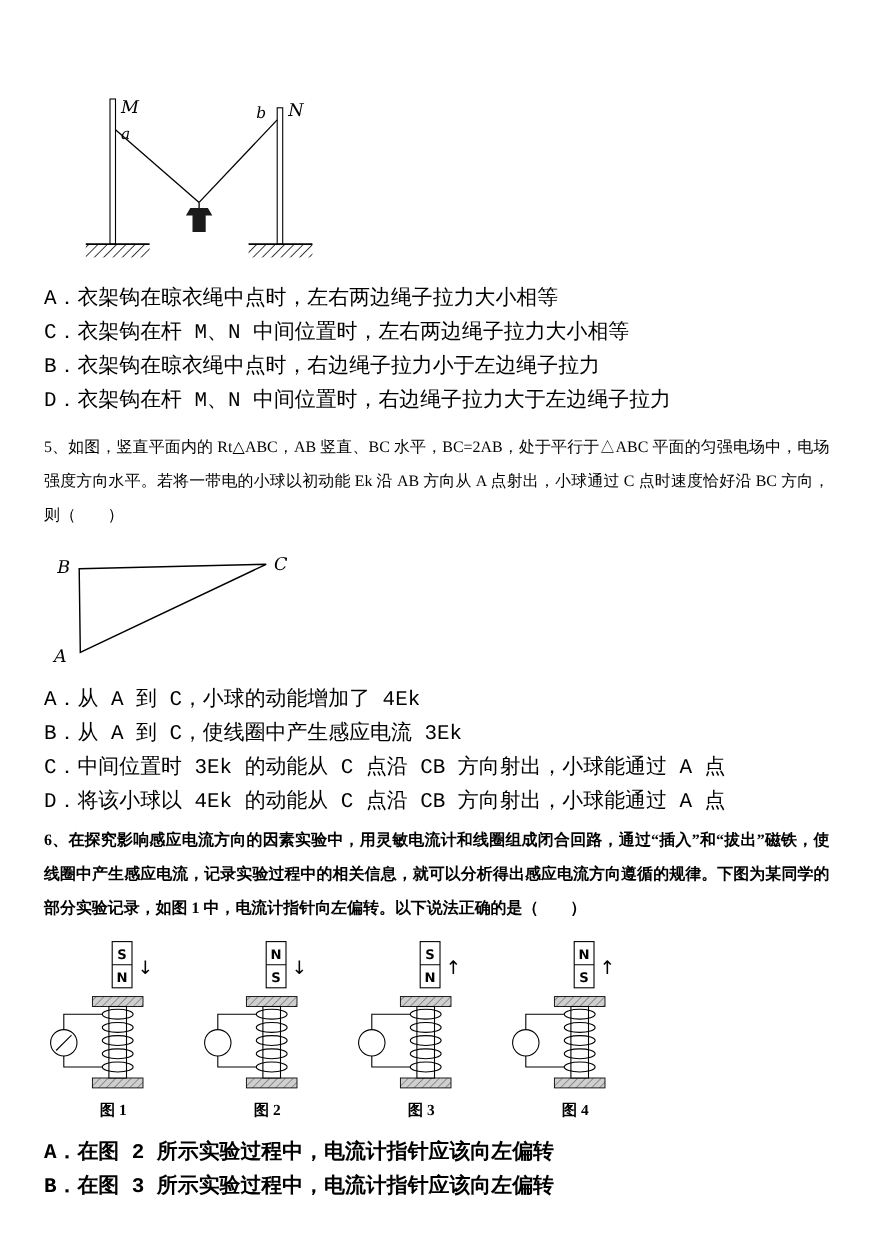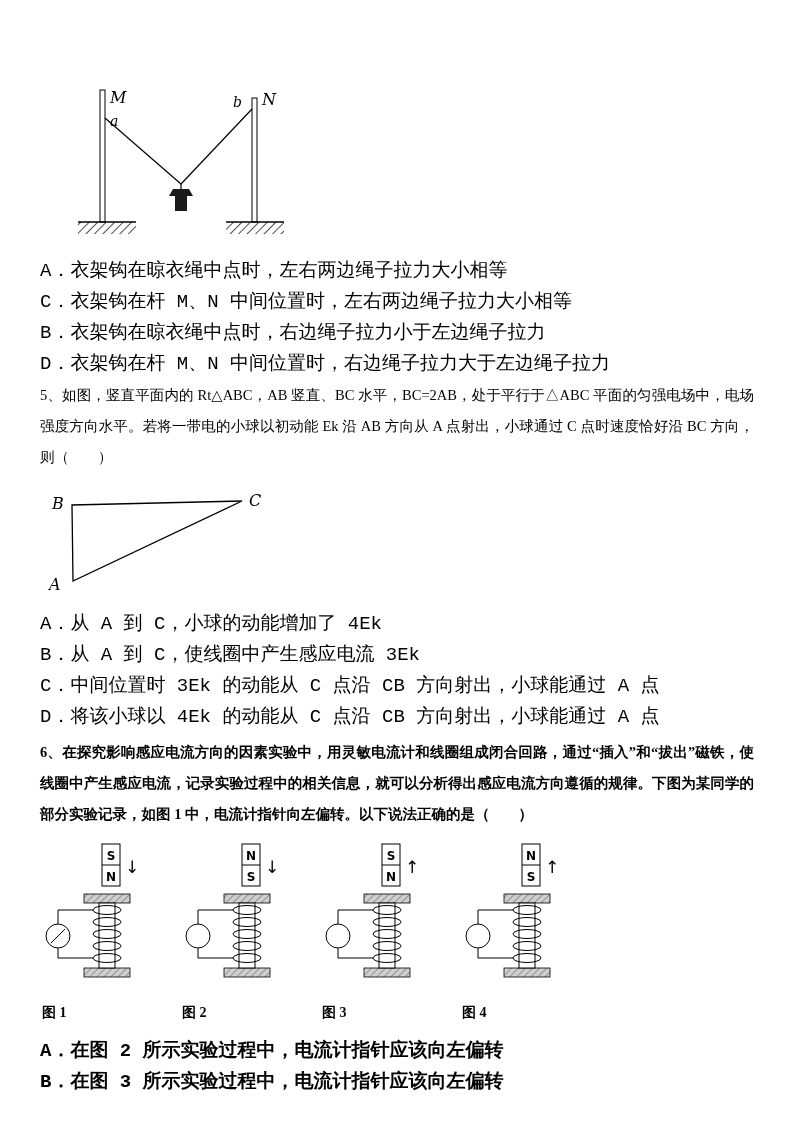--- a/index.html
+++ b/index.html
@@ -18,21 +18,21 @@
   svg { display: block; }
   svg text { font-family: "DejaVu Serif", serif; fill: #000; }
   .lbl { font-style: italic; font-size: 16px; }
   .lbl-sm { font-style: italic; font-size: 14px; }
   .mg { font-size: 12px; text-anchor: middle; font-family: "DejaVu Sans", sans-serif; font-weight: bold; }
   .arrow-glyph { font-size: 17px; font-family: "DejaVu Sans", sans-serif; }
   .fig1-wrap { margin-left: 0px; }
   .fig2-wrap { margin: 10px 0 4px 2px; }
   .coil-row { display: flex; gap: 18px; margin: 10px 0 2px 2px; }
   .coil-unit { width: 122px; }
-  .caption { font-size: 14px; font-weight: bold; margin-top: 16px; font-family: "Liberation Serif", serif; }
+  .caption { text-align: center; font-size: 14px; font-weight: bold; margin-top: 1px; font-family: "Liberation Serif", serif; }
 </style>
 </head>
 <body>
 
 <div class="page">
 
   <svg width="0" height="0" style="position:absolute" aria-hidden="true">
     <defs>
       <pattern id="hatchGround" width="6" height="6" patternUnits="userSpaceOnUse" patternTransform="rotate(45)">
         <line x1="0" y1="0" x2="0" y2="6" stroke="#000" stroke-width="1.4"></line>
@@ -63,21 +63,21 @@
     </svg>
   </div>
 
   <div class="opt-block">
     <div class="option-row">A．衣架钩在晾衣绳中点时，左右两边绳子拉力大小相等</div>
     <div class="option-row">C．衣架钩在杆 M、N 中间位置时，左右两边绳子拉力大小相等</div>
     <div class="option-row">B．衣架钩在晾衣绳中点时，右边绳子拉力小于左边绳子拉力</div>
     <div class="option-row">D．衣架钩在杆 M、N 中间位置时，右边绳子拉力大于左边绳子拉力</div>
   </div>
 
-  <p class="stem" style="margin-top:0">5、如图，竖直平面内的 Rt△ABC，AB 竖直、BC 水平，BC=2AB，处于平行于△ABC 平面的匀强电场中，电场强度方向水平。若将一带电的小球以初动能 Ek 沿 AB 方向从 A 点射出，小球通过 C 点时速度恰好沿 BC 方向，则（　　）</p>
+  <p class="stem" style="margin-top:12px">5、如图，竖直平面内的 Rt△ABC，AB 竖直、BC 水平，BC=2AB，处于平行于△ABC 平面的匀强电场中，电场强度方向水平。若将一带电的小球以初动能 Ek 沿 AB 方向从 A 点射出，小球通过 C 点时速度恰好沿 BC 方向，则（　　）</p>
 
   <div class="fig2-wrap">
     <svg viewBox="0 0 240 112" width="240" height="112">
       <polygon points="30,22 200,18 31,98" fill="none" stroke="#000" stroke-width="1.3"></polygon>
       <text x="10" y="26" class="lbl">B</text>
       <text x="207" y="23" class="lbl">C</text>
       <text x="7" y="107" class="lbl">A</text>
     </svg>
   </div>
 

